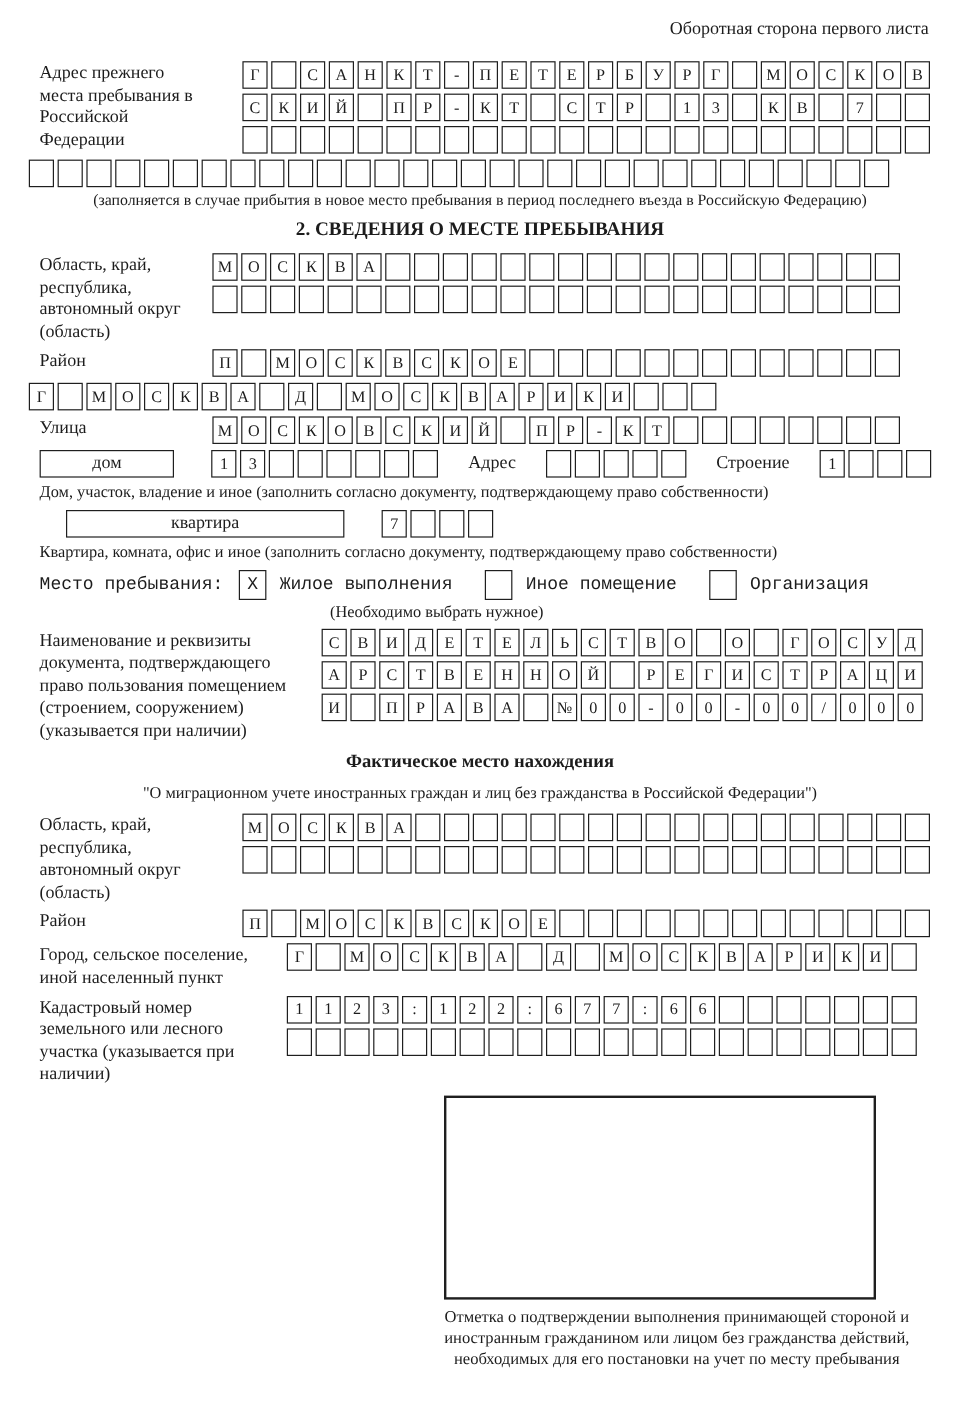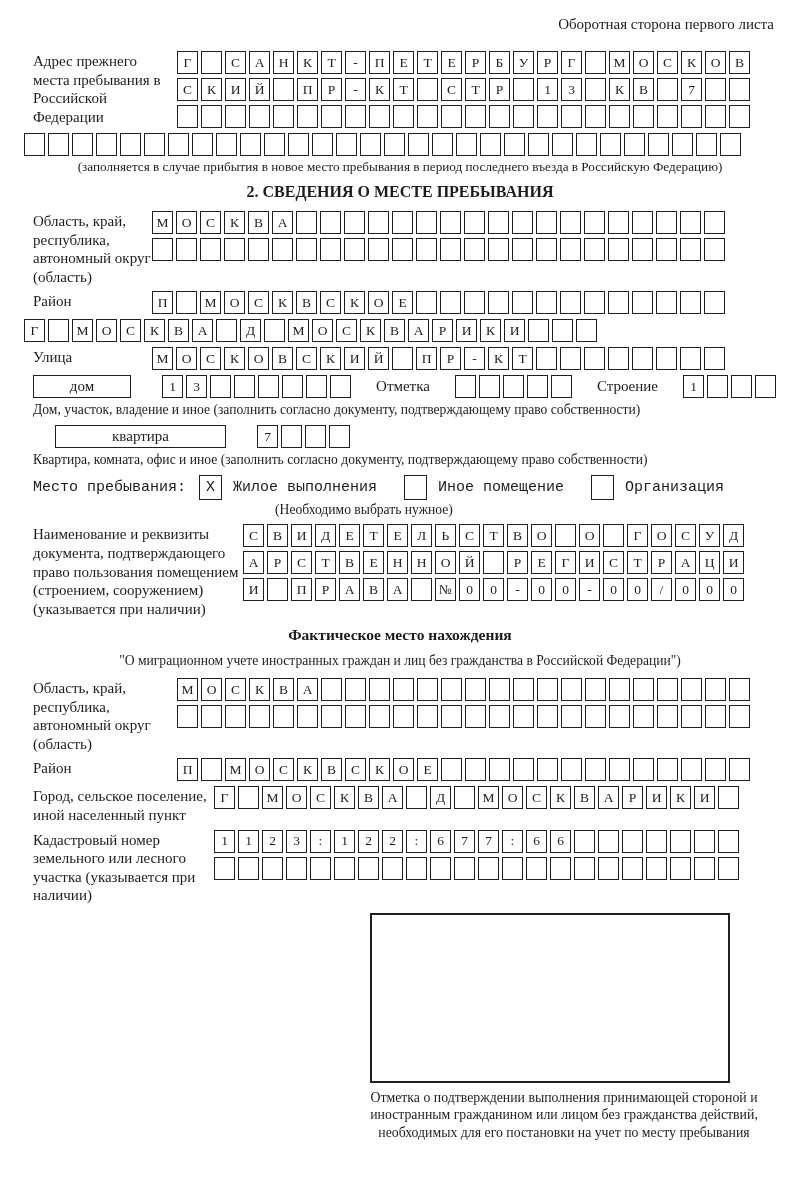--- a/index.html
+++ b/index.html
@@ -4,38 +4,38 @@
 <style>
   * { margin:0; padding:0; box-sizing:border-box; }
   html,body { background:#ffffff; }
   body {
     width:800px; height:1180px; overflow:hidden;
     font-family:"Liberation Serif","DejaVu Serif",serif;
     color:#1c1c1c; padding:12px 24px 0;
   }
   .header-note { text-align:right; font-size:15px; margin:4px 2px 18px 0; }
 
-  .field { display:flex; align-items:flex-start; margin-bottom:5px; }
+  .field { display:flex; align-items:flex-start; margin-bottom:5px;gap:25px; }
   .label { font-size:15px; line-height:1.24; flex:0 0 auto; padding-left:9px; padding-top:1px; }
   .w128 { width:128px; } .w153 { width:153px; } .w190 { width:190px; } .w219 { width:219px; }
   .rows { display:flex; flex-direction:column; gap:4px; }
   .grid { display:flex; gap:3px; }
   .cell {
     width:21px; height:23px; border:1.7px solid #1f1f1f; flex:0 0 auto;
     display:flex; align-items:center; justify-content:center;
     font-size:13.5px; background:#fff;
   }
   .caption { font-size:13.2px; text-align:center; margin:3px 0 8px; }
   .caption-left { font-size:13.6px; text-align:left; margin:2px 0 7px 9px; }
   .sec-title { font-size:16px; font-weight:bold; text-align:center; margin:6px 0 10px; }
 
   .houserow { display:flex; align-items:center; margin:2px 0 4px;gap:16px; }
   .wide-box { border:1.7px solid #1f1f1f; height:23px; display:flex; align-items:center; justify-content:center; font-size:15px; margin-left:9px; }
   .box-dom { width:158px; margin-right:15px; }
-  .box-kv  { width:171px; margin-right:15px;margin-left:31px; }
+  .box-kv  { width:232px; margin-right:15px;margin-left:31px; }
   .inline-label { font-size:15px; margin:0 9px; }
 
   .stayrow { display:flex; align-items:center; margin:4px 0 2px;font-family:Liberation Mono, monospace; }
   .stay-label { font-size:15px; margin-left:9px; }
   .checkbox { width:23px; height:25px; border:1.7px solid #1f1f1f; display:flex; align-items:center; justify-content:center; font-size:15px; margin:0 11px 0 13px; flex:0 0 auto; }
   .stay-opt { font-size:15px; margin-right:14px; }
   .stay-note { font-size:13.6px; width:330px; margin-left:175px; text-align:center; margin-bottom:6px; }
 
   .fact-title { font-size:15.5px; font-weight:bold; text-align:center; margin:8px 0 8px; }
   .fact-note { font-size:13.6px; text-align:center; line-height:1.3; }
@@ -320,21 +320,21 @@
   <div class="grid">
       <div class="cell">1</div>
       <div class="cell">3</div>
       <div class="cell"></div>
       <div class="cell"></div>
       <div class="cell"></div>
       <div class="cell"></div>
       <div class="cell"></div>
       <div class="cell"></div>
     </div>
-  <span class="inline-label">Отметка</span>
+  <span class="inline-label">Адрес</span>
   <div class="grid">
       <div class="cell"></div>
       <div class="cell"></div>
       <div class="cell"></div>
       <div class="cell"></div>
       <div class="cell"></div>
     </div>
   <span class="inline-label">Строение</span>
   <div class="grid">
       <div class="cell">1</div>

